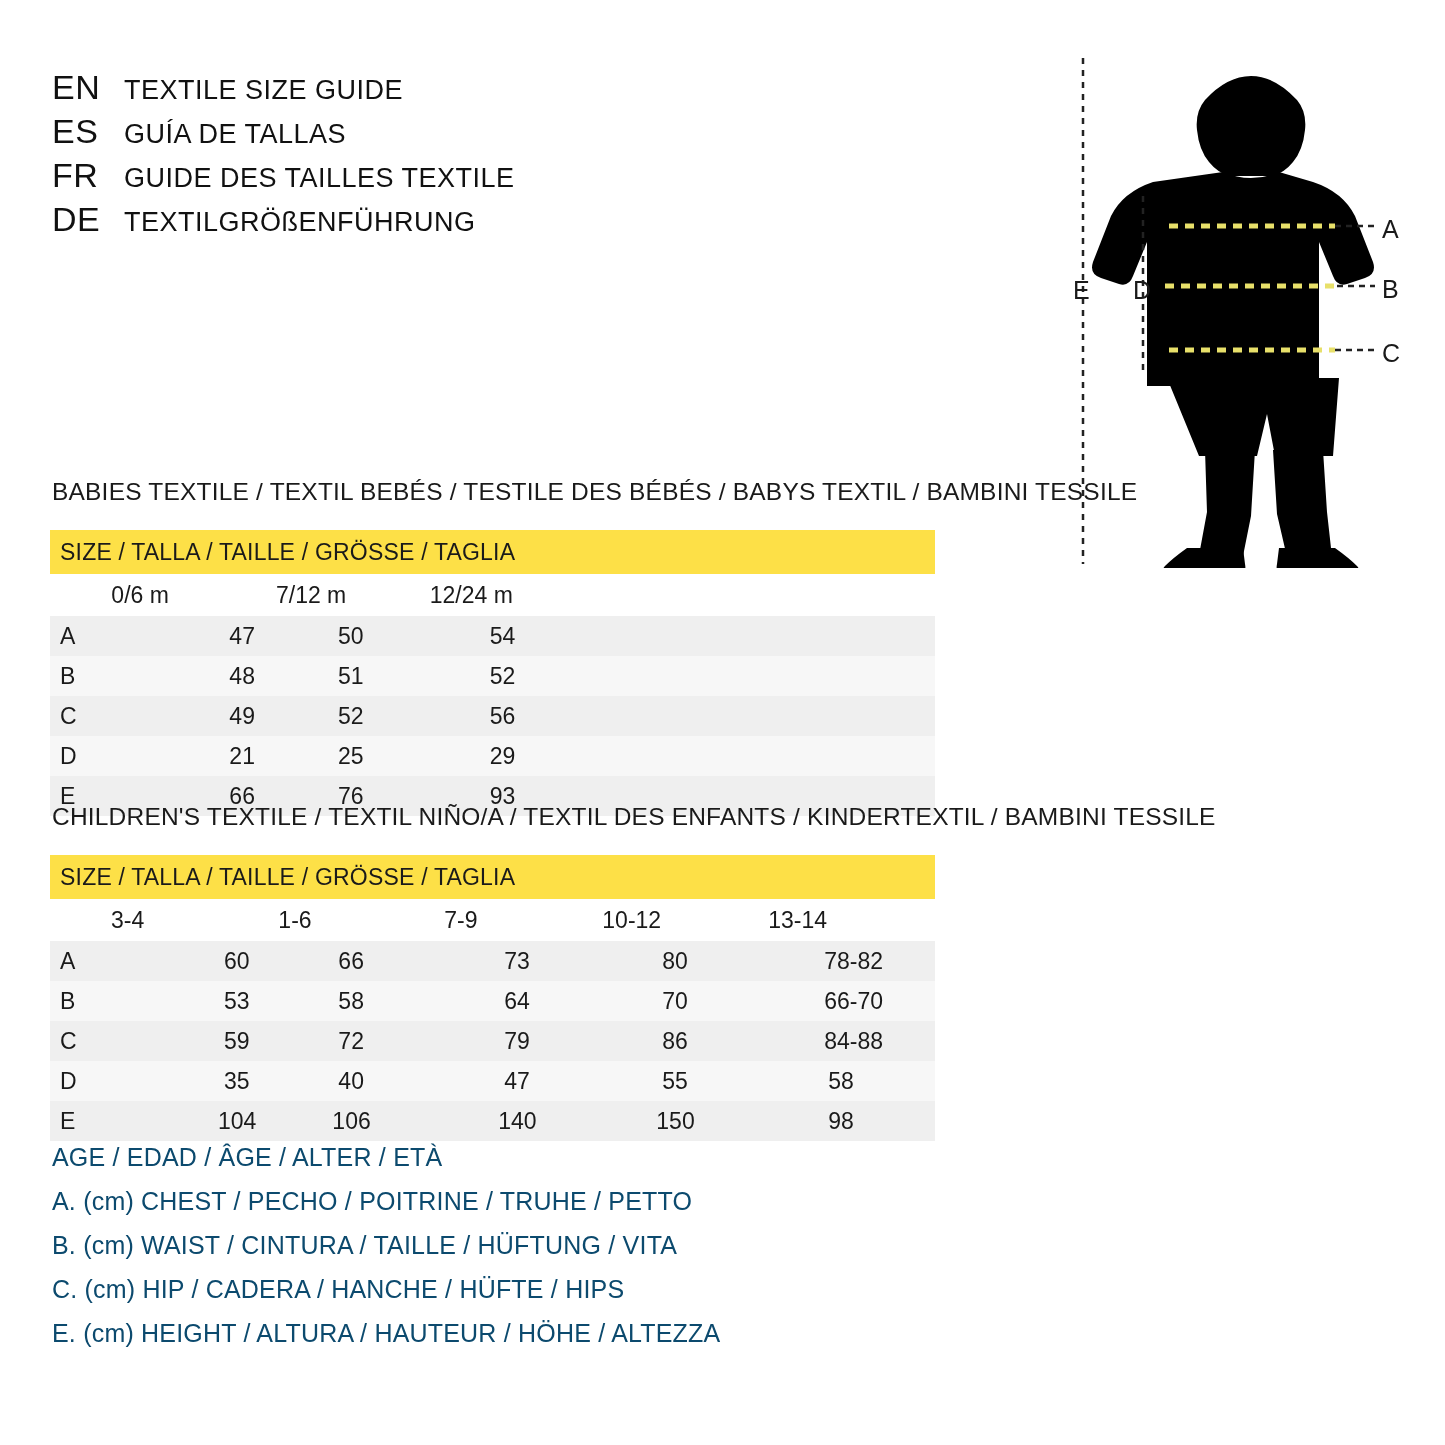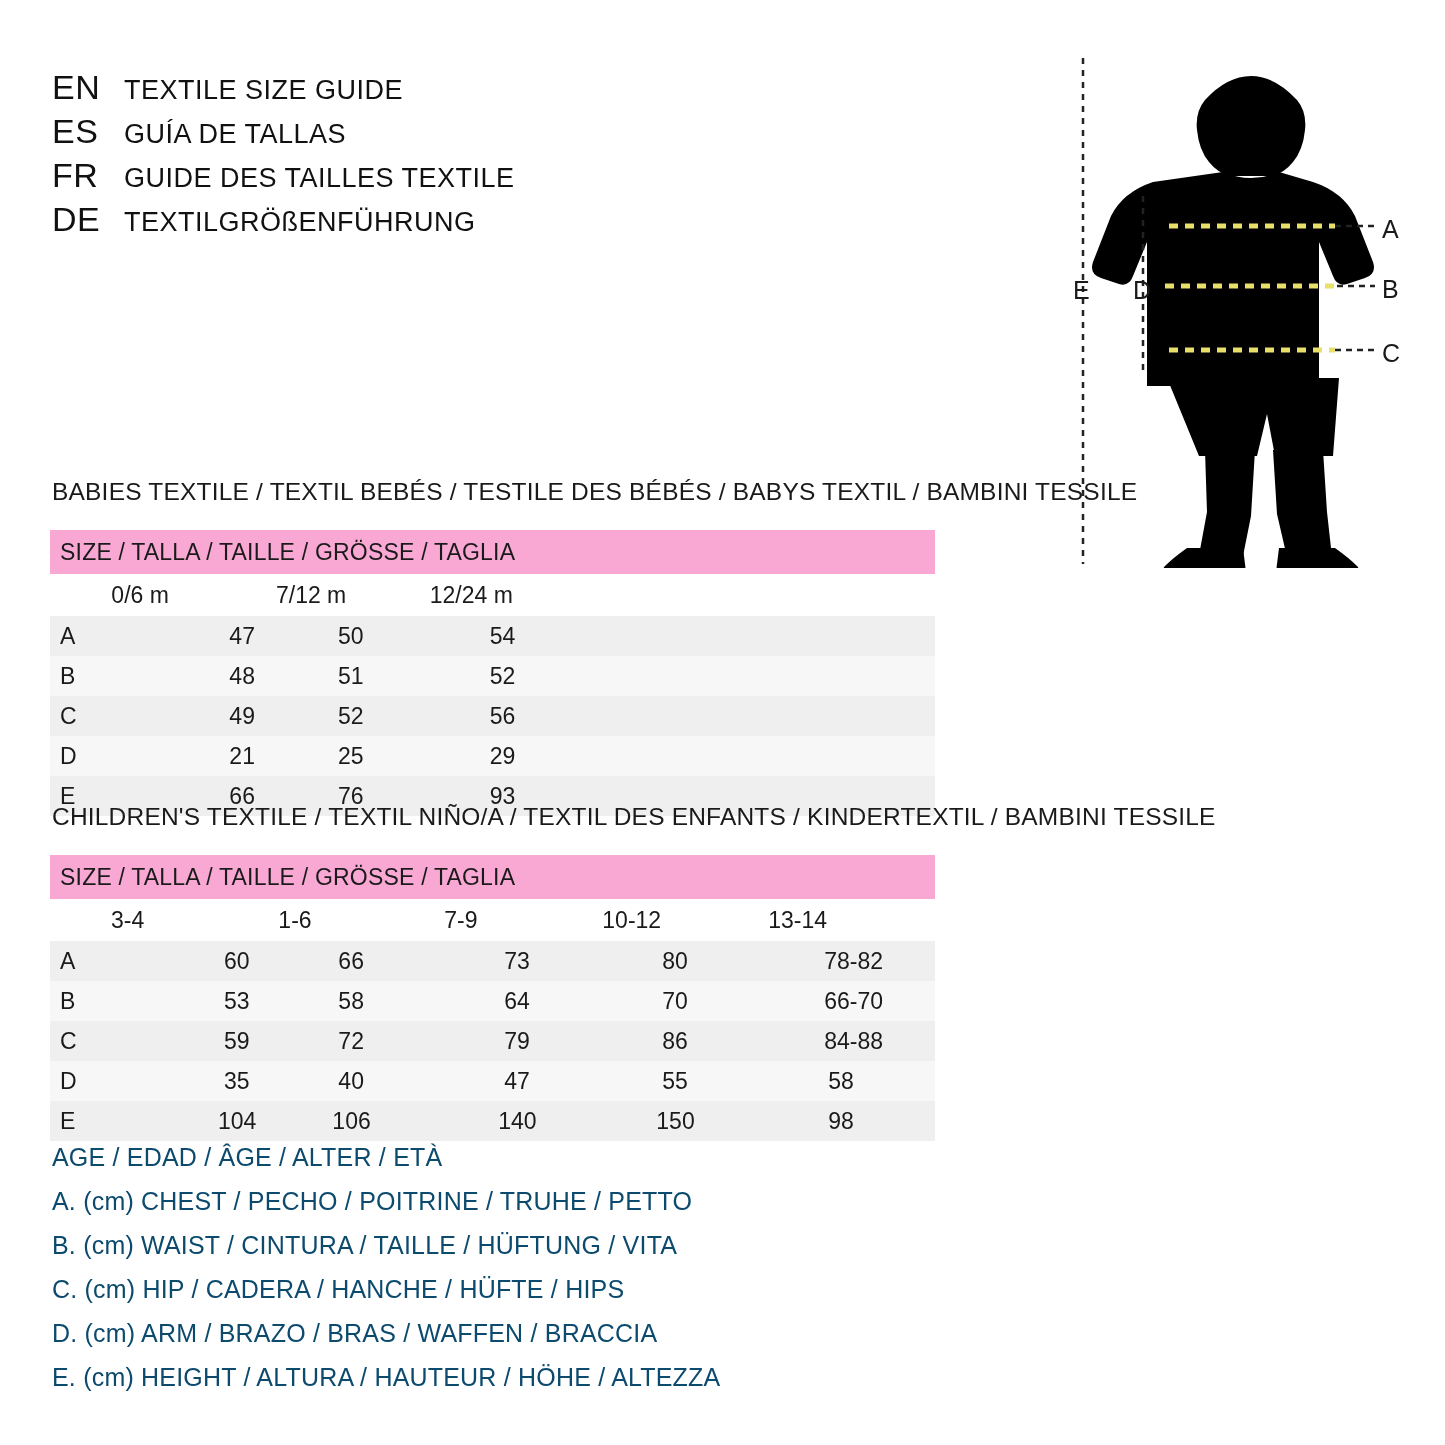--- a/index.html
+++ b/index.html
@@ -66,21 +66,21 @@
   table {
     position: absolute;
     border-collapse: collapse;
     font-size: 23px;
     color: #1a1a1a;
   }
   table#babies-table { left: 50px; top: 530px; width: 885px; }
   table#children-table { left: 50px; top: 855px; width: 885px; }
 
   table .hdr-band td {
-    background: #f9a8d4;
+    background: #fde047;
     font-size: 23px;
     padding: 7px 0 7px 10px;
     letter-spacing: 0.2px;
   }
   table .size-row td {
     background: #ffffff;
     padding: 6px 0 6px 0;
   }
   table td {
     padding: 5px 0;
@@ -291,15 +291,14 @@
       <td class="val" style="padding-left:60px;">98</td>
     </tr>
   </tbody>
 </table>
 
 <div class="legend">
   <div class="legend-line">AGE / EDAD / ÂGE / ALTER / ETÀ</div>
   <div class="legend-line">A. (cm) CHEST / PECHO / POITRINE / TRUHE / PETTO</div>
   <div class="legend-line">B. (cm) WAIST / CINTURA / TAILLE / HÜFTUNG / VITA</div>
   <div class="legend-line">C. (cm) HIP / CADERA / HANCHE / HÜFTE / HIPS</div>
-  <div class="legend-line">D. (cm) ARM / BRAZO / BRAS / WAFFEN / BRACCIA</div>
   <div class="legend-line">E. (cm) HEIGHT / ALTURA / HAUTEUR / HÖHE / ALTEZZA</div>
 </div>
 
 </body></html>

